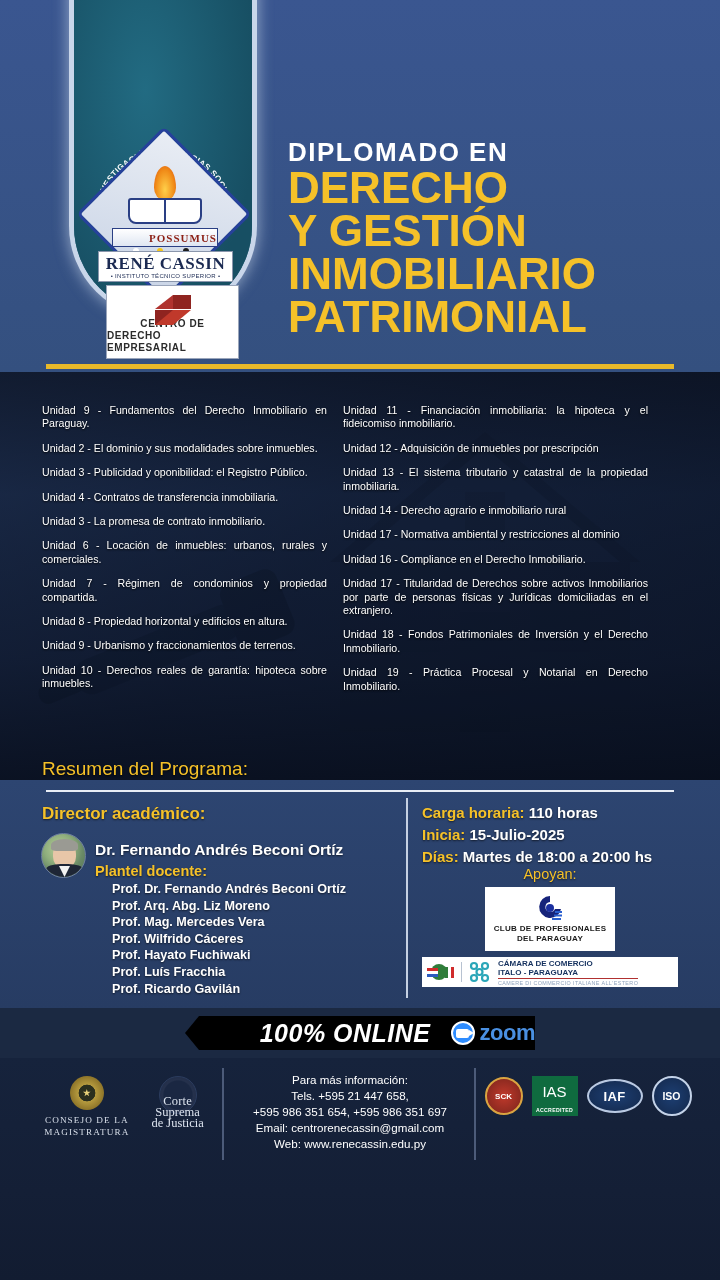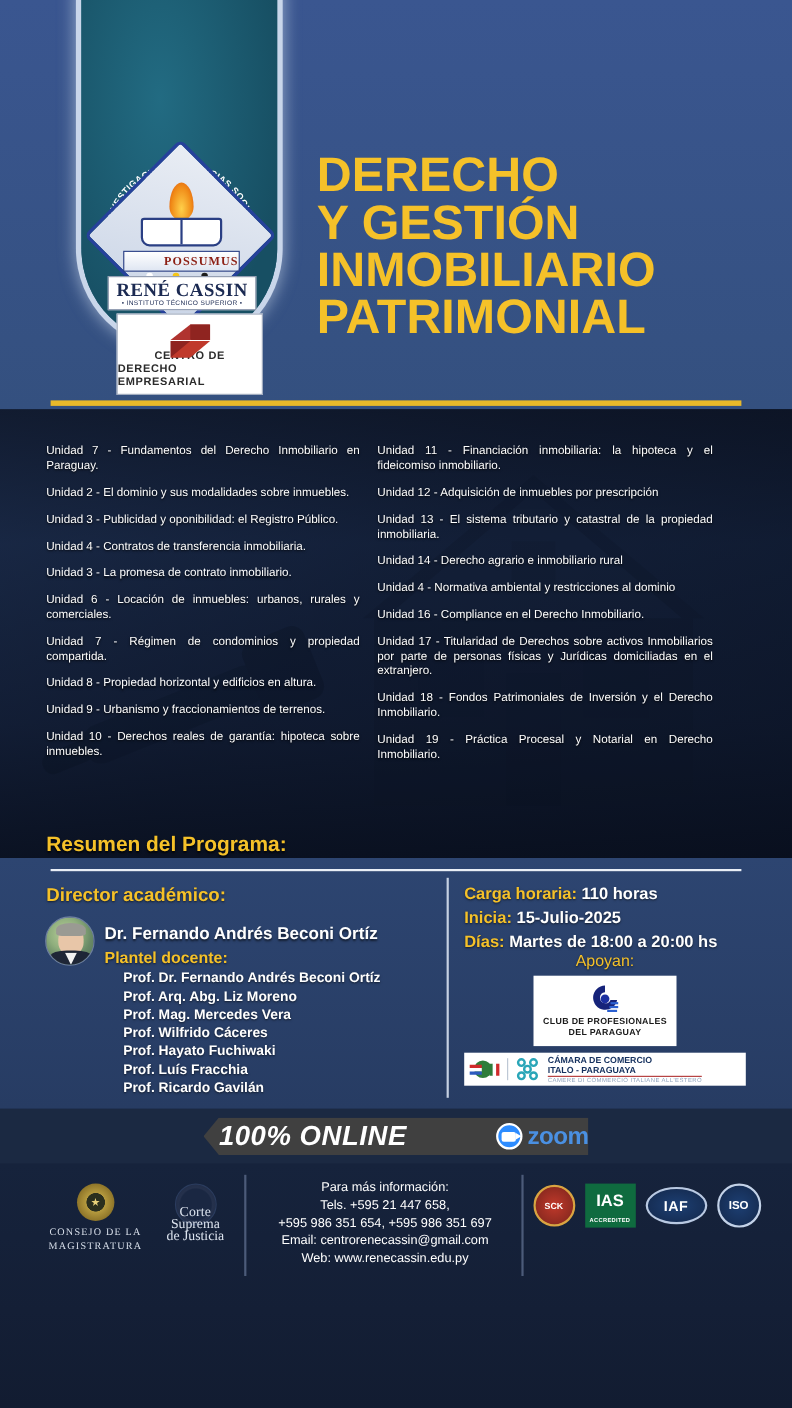--- a/index.html
+++ b/index.html
@@ -142,21 +142,21 @@
   .bg-house {
     position:absolute; right:70px; top:40px; width:330px; height:330px;
     opacity:.22;
   }
   .bg-gavel {
     position:absolute; left:30px; top:150px; width:330px; height:240px;
     opacity:.22;
   }
   .prog-title {
     position:absolute; left:42px; top:386px;
-    font-size:19px; font-weight:bold; color:#f5c129;
+    font-size:19px; font-weight:normal; color:#f5c129;
     text-shadow:0 1px 2px rgba(0,0,0,.8);
     z-index:4;
   }
   .prog-cols { position:absolute; left:0; top:32px; width:720px; z-index:3; display:flex;}
   .col { width:335px; }
   .col-left { padding-left:42px; padding-right:8px; }
   .col-right { padding-left:8px; padding-right:22px; }
   .unit {
     font-size:10.6px; line-height:13.4px; color:#ffffff;
     text-align:justify; margin-bottom:11px;
@@ -233,22 +233,22 @@
   .cc-txt .l1, .cc-txt .l2 { font-size:8px; font-weight:bold; color:#14305e; line-height:9px;}
   .cc-txt .l3 { font-size:5.4px; color:#8fa3bd; letter-spacing:.4px; border-top:1px solid #b03030; margin-top:1px; padding-top:1px;}
 
   
   .online {
     position:relative; width:720px; height:50px;
     background:#1b2942;
     display:flex; align-items:center; justify-content:center;
   }
   .ribbon {
-    position:relative; width:350px; height:34px; background:#404040;
-    display:flex; align-items:center; justify-content:space-between; gap:8px;
+    position:relative; width:350px; height:34px; background:#000000;
+    display:flex; align-items:center; justify-content:flex-end; gap:20px;
     clip-path: polygon(14px 0, 100% 0, 100% 100%, 14px 100%, 0 50%);
     padding-left:14px;
   }
   .ribbon .pct {
     font-size:25px; font-weight:bold; color:#ffffff; letter-spacing:.5px;
     font-style:italic;
   }
   .zoom-badge { display:flex; align-items:center; gap:5px; }
   .zoom-circle {
     width:24px; height:24px; border-radius:50%; background:#2d8cff;
@@ -297,21 +297,21 @@
   .f-corte .c2 { font-size:12.5px; }
   .f-corte .c3 { font-size:12.5px; }
   .f-right { position:absolute; left:486px; top:18px; width:204px; display:flex; gap:9px; align-items:center; justify-content:center;}
   .badge { flex:0 0 auto; display:flex; align-items:center; justify-content:center;}
   .b-sck {
     width:38px; height:38px; border-radius:50%;
     background: radial-gradient(circle at 50% 50%, #c0392b 0%, #8e2a20 70%, #e0a33a 76%, #8e2a20 100%);
     border:2px solid #d9a441; color:#fff; font-size:8px; font-weight:bold;
   }
   .b-ias { width:46px; height:40px; background:#0f6b3f; color:#fff; text-align:center; padding-top:5px;}
-  .b-ias .i1 { font-size:15px; font-weight:bold; line-height:15px;}
+  .b-ias .i1 { font-size:15px; font-weight:normal; line-height:15px;}
   .b-ias .i2 { font-size:5.2px; font-weight:bold; letter-spacing:.3px; margin-top:8px;}
   .b-iaf {
     width:56px; height:34px; border-radius:50%;
     background: radial-gradient(ellipse, #1d3f73 0%, #152c52 80%);
     border:2px solid #b9c9e2; color:#fff; font-size:13px; font-weight:bold;
     letter-spacing:.4px;
   }
   .b-iso {
     width:40px; height:40px; border-radius:50%;
     background: radial-gradient(circle, #1d3f73 0%, #152c52 80%);
@@ -372,20 +372,21 @@
         <polygon points="4,16 22,2 40,2 22,16" fill="#b0332f"></polygon>
         <polygon points="4,17 22,17 22,32 4,32" fill="#8f2420"></polygon>
         <polygon points="22,17 40,17 22,32 4,32" fill="#c0392b"></polygon>
         <polygon points="22,2 40,2 40,16 22,16" fill="#8f2420"></polygon>
       </svg>
       <div class="c1">CENTRO DE</div>
       <div class="c2">DERECHO EMPRESARIAL</div>
     </div>
 
     <div class="title-block">
+      <div class="t-small">DIPLOMADO EN</div>
       <div class="t-big">DERECHO</div>
       <div class="t-big">Y GESTIÓN</div>
       <div class="t-big">INMOBILIARIO</div>
       <div class="t-big">PATRIMONIAL</div>
     </div>
 
     <div class="yellow-rule"></div>
   </div>
 
   <div class="program">
@@ -404,37 +405,37 @@
         <rect x="40" y="95" width="175" height="36" rx="16" fill="#07101e"></rect>
         <rect x="205" y="78" width="60" height="70" rx="12" fill="#060d19"></rect>
         <rect x="0" y="103" width="48" height="20" rx="9" fill="#060d19"></rect>
       </g>
     </svg>
 
     <div class="prog-title">Resumen del Programa:</div>
 
     <div class="prog-cols">
       <div class="col col-left">
-        <div class="unit">Unidad 7 - Fundamentos del Derecho Inmobiliario en Paraguay.</div>
+        <div class="unit">Unidad 9 - Fundamentos del Derecho Inmobiliario en Paraguay.</div>
         <div class="unit">Unidad 2 - El dominio y sus modalidades sobre inmuebles.</div>
         <div class="unit">Unidad 3 - Publicidad y oponibilidad: el Registro Público.</div>
         <div class="unit">Unidad 4 - Contratos de transferencia inmobiliaria.</div>
         <div class="unit">Unidad 3 - La promesa de contrato inmobiliario.</div>
         <div class="unit">Unidad 6 - Locación de inmuebles: urbanos, rurales y comerciales.</div>
         <div class="unit">Unidad 7 - Régimen de condominios y propiedad compartida.</div>
         <div class="unit">Unidad 8 - Propiedad horizontal y edificios en altura.</div>
         <div class="unit">Unidad 9 - Urbanismo y fraccionamientos de terrenos.</div>
         <div class="unit">Unidad 10 - Derechos reales de garantía: hipoteca sobre inmuebles.</div>
       </div>
       <div class="col col-right">
         <div class="unit">Unidad 11 - Financiación inmobiliaria: la hipoteca y el fideicomiso inmobiliario.</div>
         <div class="unit">Unidad 12 - Adquisición de inmuebles por prescripción</div>
         <div class="unit">Unidad 13 - El sistema tributario y catastral de la propiedad inmobiliaria.</div>
         <div class="unit">Unidad 14 - Derecho agrario e inmobiliario rural</div>
-        <div class="unit">Unidad 4 - Normativa ambiental y restricciones al dominio</div>
+        <div class="unit">Unidad 17 - Normativa ambiental y restricciones al dominio</div>
         <div class="unit">Unidad 16 - Compliance en el Derecho Inmobiliario.</div>
         <div class="unit">Unidad 17 - Titularidad de Derechos sobre activos Inmobiliarios por parte de personas físicas y Jurídicas domiciliadas en el extranjero.</div>
         <div class="unit">Unidad 18 - Fondos Patrimoniales de Inversión y el Derecho Inmobiliario.</div>
         <div class="unit">Unidad 19 - Práctica Procesal y Notarial en Derecho Inmobiliario.</div>
       </div>
     </div>
   </div>
 
   <div class="mid">
     <div class="mid-hr"></div>

